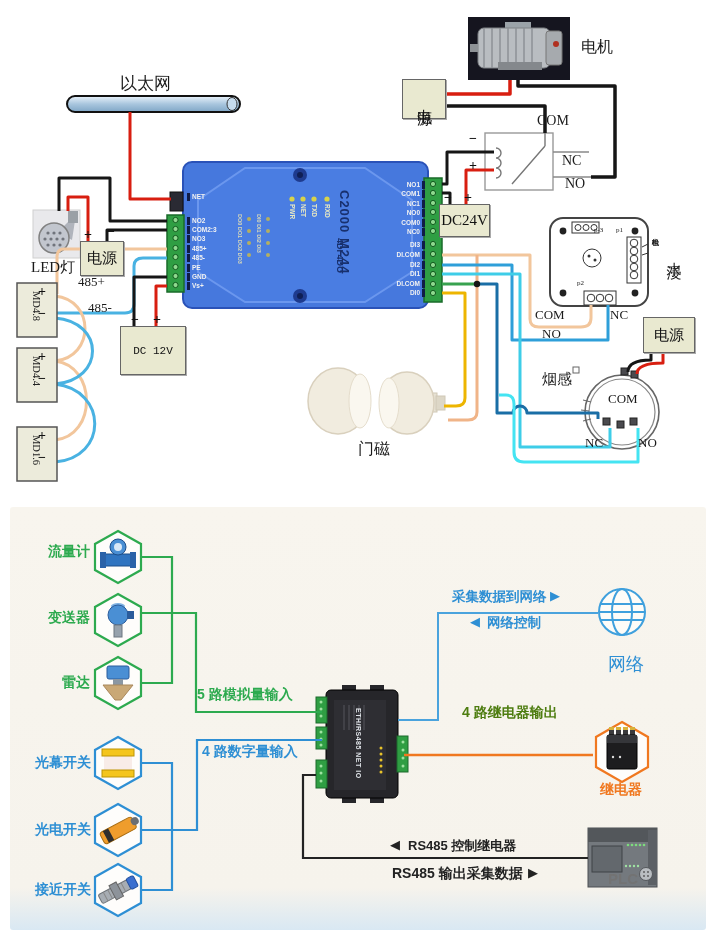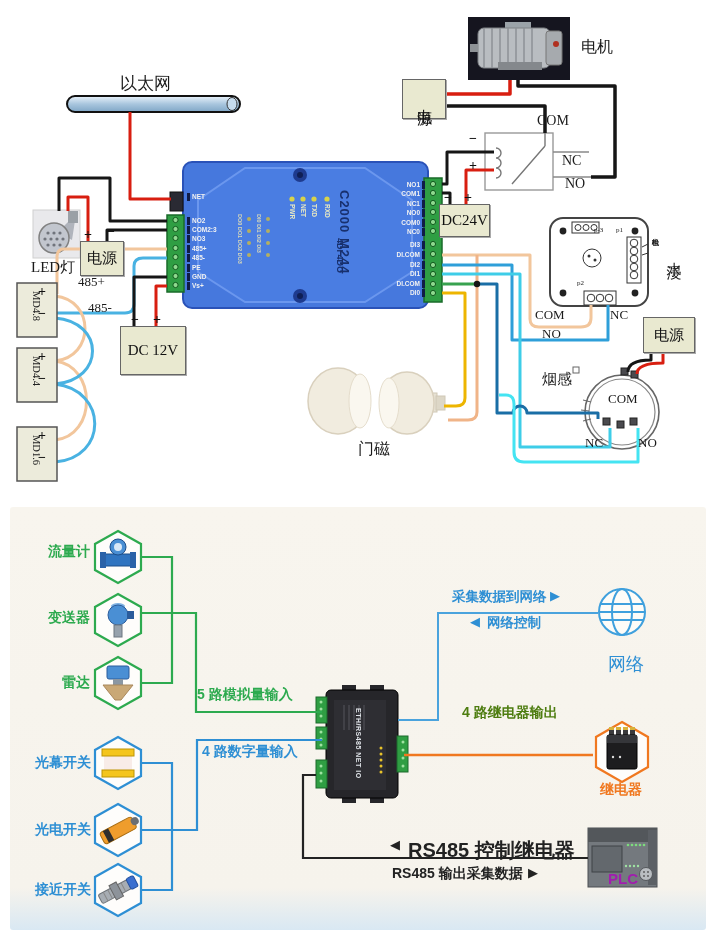--- a/index.html
+++ b/index.html
@@ -381,21 +381,21 @@
       <path d="M316,775 H303 V858 H588" stroke="#222" stroke-width="2.2"></path>
     </g>
   </svg>
 
   <div class="t" style="left:120px;top:72px;font-size:17px;">以太网</div>
   <div class="t" style="left:581px;top:37px;font-size:16px;">电机</div>
 
   <div class="pbox vert" style="left:402px;top:79px;width:42px;height:38px;font-size:15px;">电源</div>
   <div class="pbox" style="left:80px;top:241px;width:42px;height:33px;font-size:15px;">电源</div>
   <div class="pbox" style="left:643px;top:317px;width:50px;height:34px;font-size:15px;">电源</div>
-  <div class="pbox" style="left:120px;top:326px;width:64px;height:47px;font-size:15px;">DC 12V</div>
+  <div class="pbox" style="left:120px;top:326px;width:64px;height:47px;font-size:11px;font-family:Liberation Mono, monospace;">DC 12V</div>
   <div class="pbox" style="left:439px;top:204px;width:49px;height:31px;font-size:15px;">DC24V</div>
 
   <div class="t" style="left:22px;top:258px;font-size:15px;margin-left:9px;">LED灯</div>
 
   <span class="sgn" style="left:84px;top:227px;">+</span>
   <span class="sgn" style="left:107px;top:224px;">−</span>
   <span class="sgn" style="left:131px;top:312px;">−</span>
   <span class="sgn" style="left:153px;top:312px;">+</span>
   <span class="sgn" style="left:444px;top:190px;">−</span>
   <span class="sgn" style="left:464px;top:190px;">+</span>
@@ -477,22 +477,22 @@
   <div class="b" style="left:197px;top:686px;font-size:14px;color:#2daa4f;">5 路模拟量输入</div>
   <div class="b" style="left:202px;top:743px;font-size:14px;color:#2e8fd4;">4 路数字量输入</div>
   <div class="b" style="left:462px;top:704px;font-size:14px;color:#4d7c0f;">4 路继电器输出</div>
 
   <div class="b" style="left:452px;top:588px;font-size:13.5px;color:#2e8fd4;">采集数据到网络</div>
   <span class="ar" style="left:550px;top:588px;color:#2e8fd4;">▶</span>
   <span class="ar" style="left:470px;top:614px;color:#2e8fd4;">◀</span>
   <div class="b" style="left:487px;top:614px;font-size:13.5px;color:#2e8fd4;">网络控制</div>
   <div class="b" style="left:608px;top:641px;font-size:18px;color:#2e8fd4;font-weight:normal;margin-top:11px;">网络</div>
   <div class="b" style="left:600px;top:781px;font-size:14px;color:#f07820;">继电器</div>
-  <div class="b" style="left:608px;top:870px;font-size:15px;color:#a21caf;font-weight:bold;">PLC</div>
+  <div class="b" style="left:608px;top:870px;font-size:15px;color:#737373;font-weight:bold;">PLC</div>
 
   <span class="ar" style="left:390px;top:837px;color:#222;">◀</span>
-  <div class="b" style="left:408px;top:837px;font-size:20px;color:#222;">RS485 控制继电器</div>
+  <div class="b" style="left:408px;top:837px;font-size:13px;color:#222;">RS485 控制继电器</div>
   <div class="b" style="left:392px;top:865px;font-size:14px;color:#222;">RS485 输出采集数据</div>
   <span class="ar" style="left:528px;top:865px;color:#222;">▶</span>
 
   <div class="rot" style="left:362px;top:708px;font:bold 7px 'Liberation Sans',sans-serif;color:#dfe3e8;letter-spacing:.5px;">ETH/RS485 NET IO</div>
 
 </div>
 
 </body></html>

